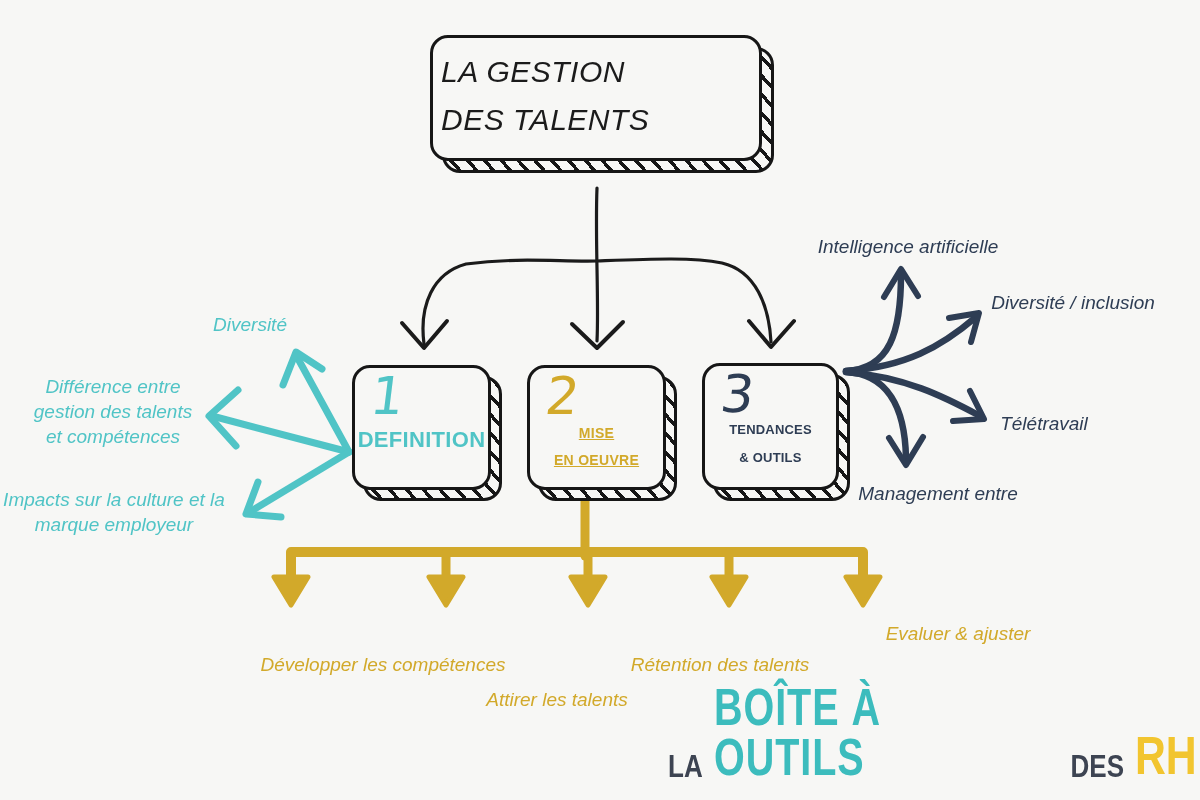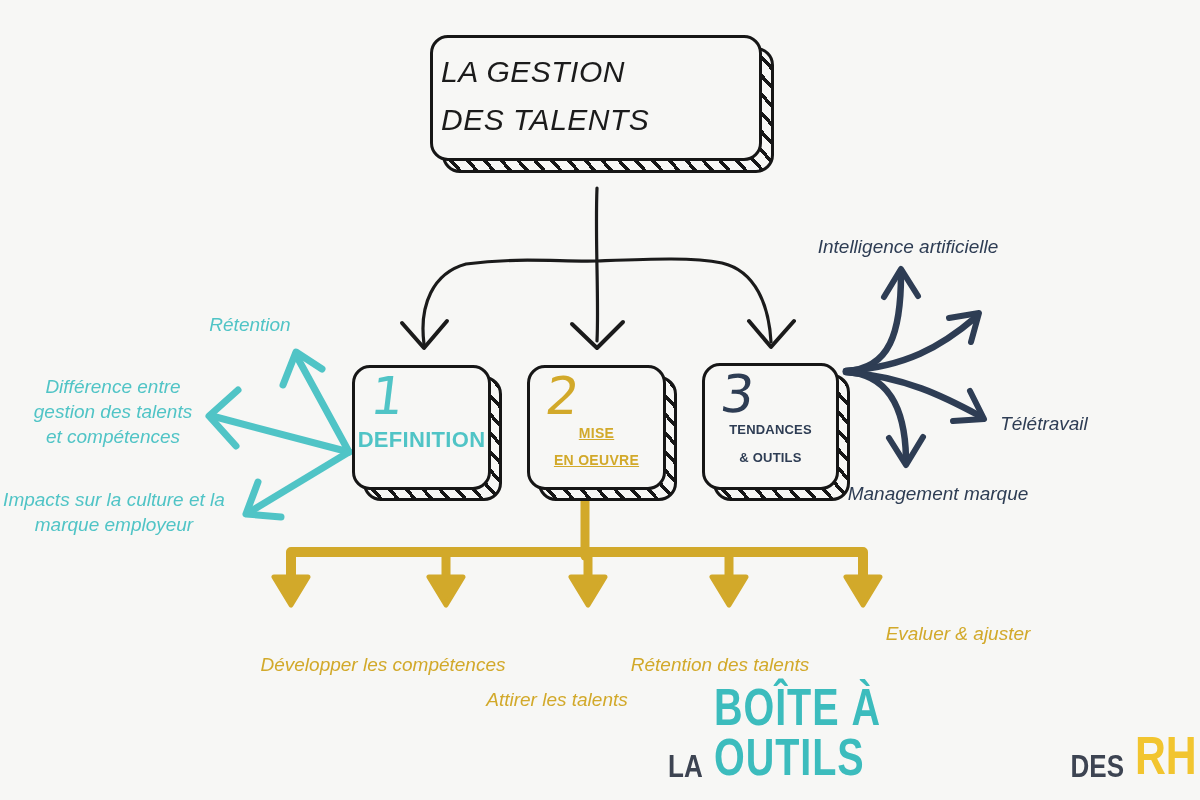--- a/index.html
+++ b/index.html
@@ -118,30 +118,31 @@
 EN OEUVRE</div>
   </div>
 
   <div class="shadow" style="left:713px;top:374px;width:137px;height:127px;"></div>
   <div class="sketch-box n3" style="left:702px;top:363px;width:137px;height:127px;">
     <span class="box-number">3</span>
     <div class="box-label">TENDANCES
 &amp; OUTILS</div>
   </div>
 
-  <div class="note teal" style="left:250px;top:312px;">Rétention</div>
+  <div class="note teal" style="left:250px;top:312px;">Diversité</div>
   <div class="note teal" style="left:113px;top:374px;">Différence entre
 gestion des talents
 et compétences</div>
   <div class="note teal" style="left:114px;top:487px;">Impacts sur la culture et la
 marque employeur</div>
 
   <div class="note navy" style="left:908px;top:234px;">Intelligence artificielle</div>
+  <div class="note navy" style="left:1073px;top:290px;">Diversité / inclusion</div>
   <div class="note navy" style="left:1044px;top:411px;">Télétravail</div>
-  <div class="note navy" style="left:938px;top:481px;">Management marque</div>
+  <div class="note navy" style="left:938px;top:481px;">Management entre</div>
 
   <div class="note gold" style="left:383px;top:652px;">Développer les compétences</div>
   <div class="note gold" style="left:557px;top:687px;text-align:center;">Attirer les talents</div>
   <div class="note gold" style="left:720px;top:652px;">Rétention des talents</div>
   <div class="note gold" style="left:938px;top:621px;margin-left:20px;">Evaluer &amp; ajuster</div>
 
   <div class="logo">
     <span class="sm">LA</span>
     <span class="big">BOÎTE À OUTILS</span>
     <span class="sm">DES</span>

